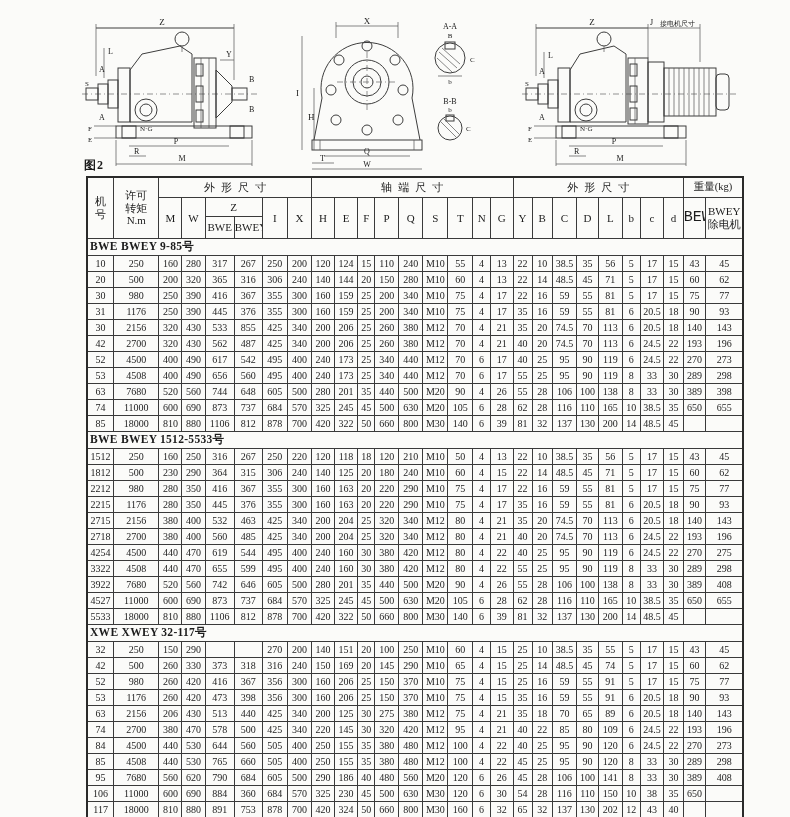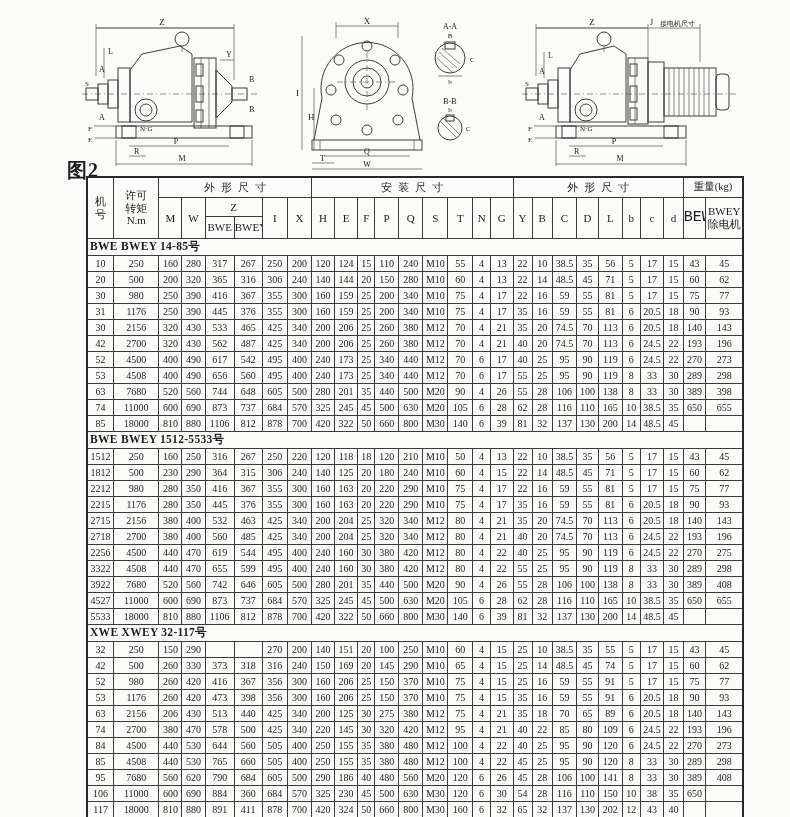--- a/index.html
+++ b/index.html
@@ -9,22 +9,22 @@
     font-family:"Liberation Serif","DejaVu Serif",serif;
     overflow:hidden;
   }
   .page{position:absolute;inset:0;}
   svg{position:absolute;}
   svg text{font-family:"Liberation Serif","DejaVu Serif",serif;fill:#222;}
   line,path,rect.k,circle.k,polygon.k,polyline.k{stroke:#3d3d3d;fill:none;stroke-width:1;}
   .thin{stroke-width:0.7;stroke:#555;}
   .dash{stroke-dasharray:6 3 1 3;stroke-width:0.7;stroke:#666;}
   .fig-label{
-    position:absolute;left:67px;top:157px;
-    font-size:20px;font-weight:bold;letter-spacing:1px;
+    position:absolute;left:84px;top:157px;
+    font-size:12px;font-weight:bold;letter-spacing:1px;
   }
   table.dim{
     position:absolute;left:86px;top:176px;width:658px;
     border-collapse:collapse;table-layout:fixed;
     font-size:10px;text-align:center;
     border:2px solid #2a2a2a;
   }
   table.dim th,table.dim td{
     border:1px solid #3a3a3a;padding:0;line-height:1.15;
     font-weight:normal;overflow:hidden;white-space:nowrap;
@@ -274,21 +274,21 @@
         <th rowspan="3" class="two-line">
             <div>机</div>
             <div>号</div>
           </th>
         <th rowspan="3" class="two-line">
             <div>许可</div>
             <div>转矩</div>
             <div>N.m</div>
           </th>
         <th colspan="6" class="group-h">外形尺寸</th>
-        <th colspan="9" class="group-h">安装尺寸</th>
+        <th colspan="9" class="group-h">轴端尺寸</th>
         <th colspan="8" class="group-h">外形尺寸</th>
         <th colspan="2" style="font-size:10.5px;">重量(kg)</th>
       </tr>
       <tr class="hrow2">
         <th rowspan="2">M</th>
         <th rowspan="2">W</th>
         <th colspan="2">Z</th>
         <th rowspan="2">I</th>
         <th rowspan="2">X</th>
         <th rowspan="2">H</th>
@@ -314,21 +314,21 @@
             <div>除电机</div>
           </th>
       </tr>
       <tr class="hrow3">
         <th>BWE</th>
         <th>BWEY</th>
       </tr>
     </thead>
     <tbody>
         <tr class="section-row">
-          <td colspan="27">BWE BWEY 14-85号</td>
+          <td colspan="27">BWE BWEY 9-85号</td>
         </tr>
         <tr>
           <td>10</td>
           <td>250</td>
           <td>160</td>
           <td>280</td>
           <td>317</td>
           <td>267</td>
           <td>250</td>
           <td>200</td>
@@ -438,21 +438,21 @@
           <td>18</td>
           <td>90</td>
           <td>93</td>
         </tr>
         <tr>
           <td>30</td>
           <td>2156</td>
           <td>320</td>
           <td>430</td>
           <td>533</td>
-          <td>465</td>
+          <td>855</td>
           <td>425</td>
           <td>340</td>
           <td>200</td>
           <td>206</td>
           <td>25</td>
           <td>260</td>
           <td>380</td>
           <td>M12</td>
           <td>70</td>
           <td>4</td>
@@ -813,21 +813,21 @@
           <td>74.5</td>
           <td>70</td>
           <td>113</td>
           <td>6</td>
           <td>24.5</td>
           <td>22</td>
           <td>193</td>
           <td>196</td>
         </tr>
         <tr>
-          <td>2256</td>
+          <td>4254</td>
           <td>4500</td>
           <td>440</td>
           <td>470</td>
           <td>619</td>
           <td>544</td>
           <td>495</td>
           <td>400</td>
           <td>240</td>
           <td>160</td>
           <td>30</td>
@@ -1256,21 +1256,21 @@
           <td>35</td>
           <td>650</td>
           <td></td>
         </tr>
         <tr>
           <td>117</td>
           <td>18000</td>
           <td>810</td>
           <td>880</td>
           <td>891</td>
-          <td>411</td>
+          <td>753</td>
           <td>878</td>
           <td>700</td>
           <td>420</td>
           <td>324</td>
           <td>50</td>
           <td>660</td>
           <td>800</td>
           <td>M30</td>
           <td>160</td>
           <td>6</td>

